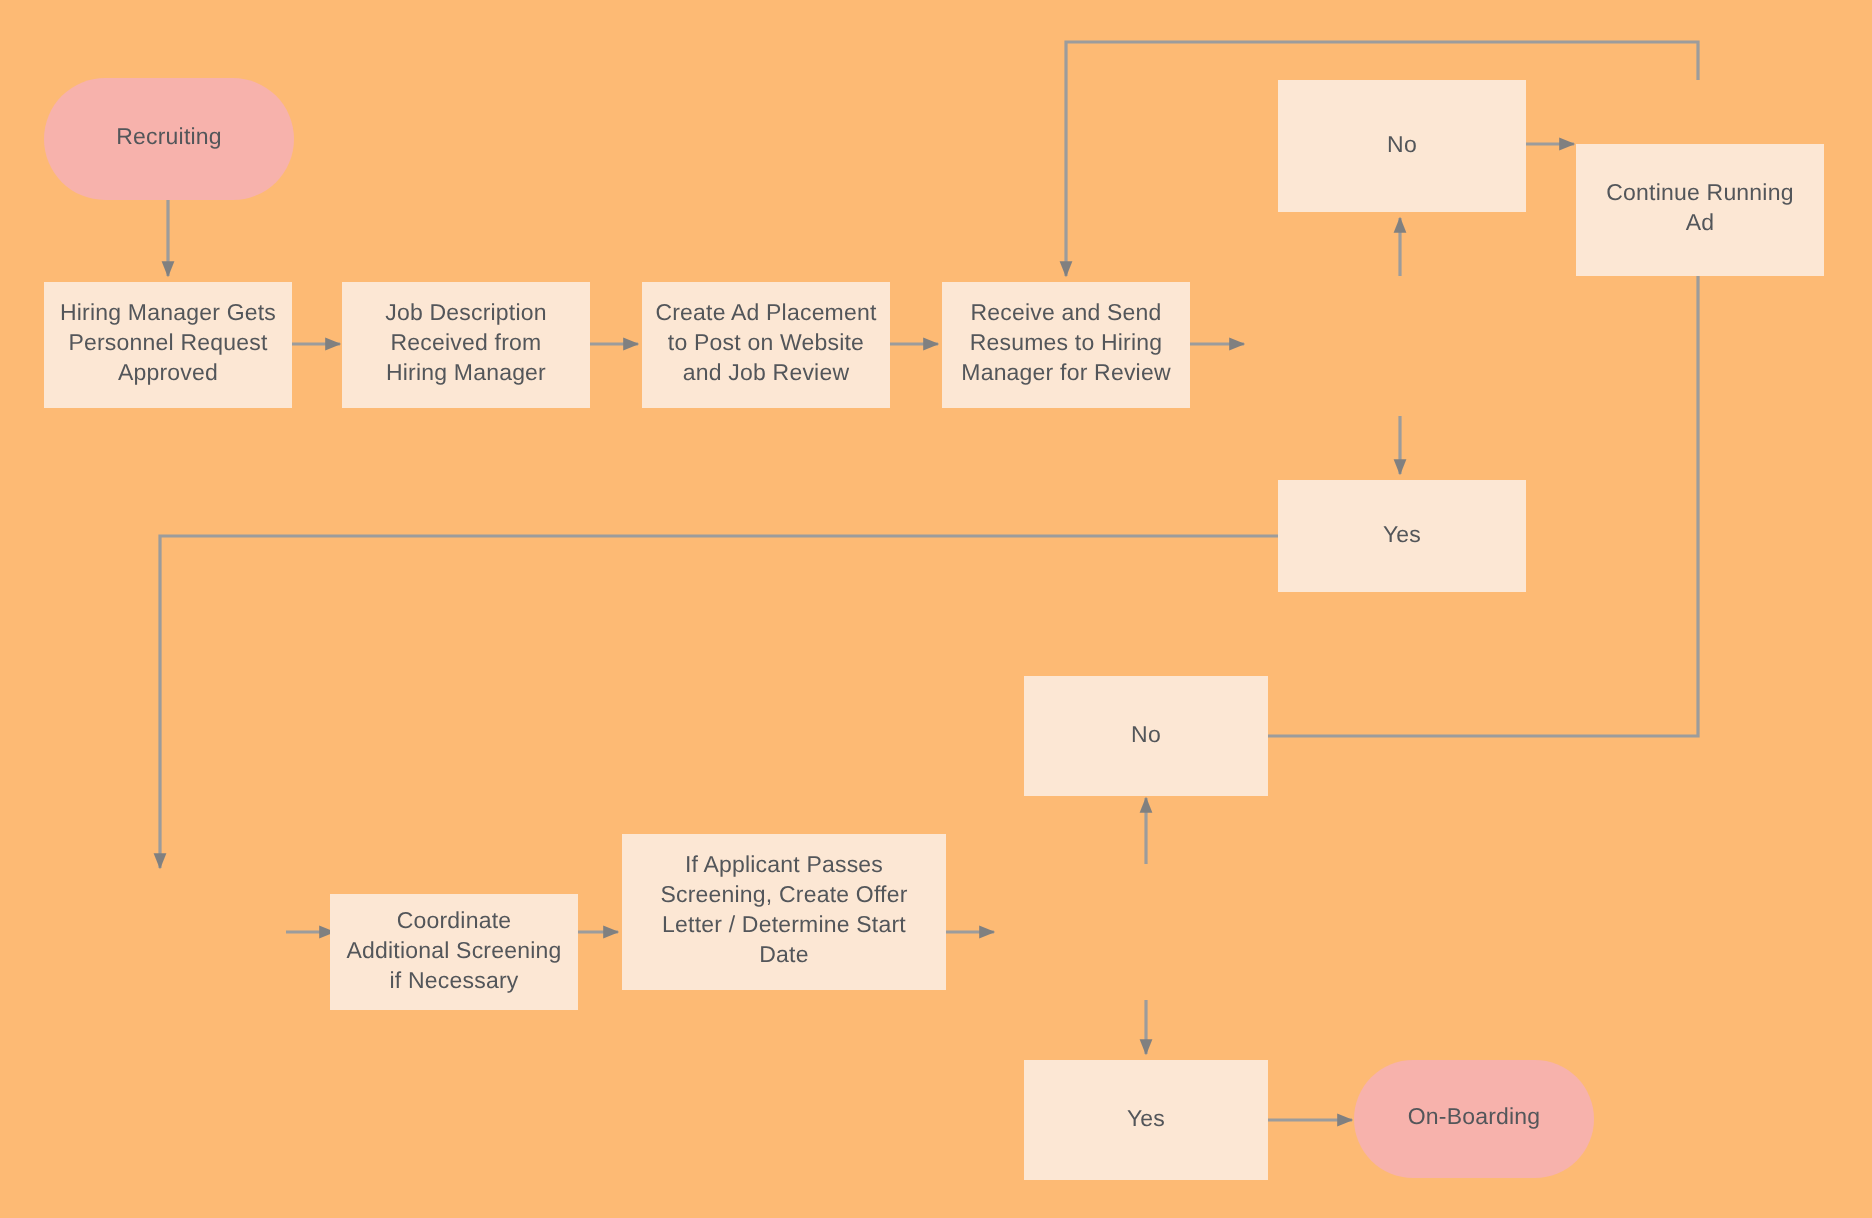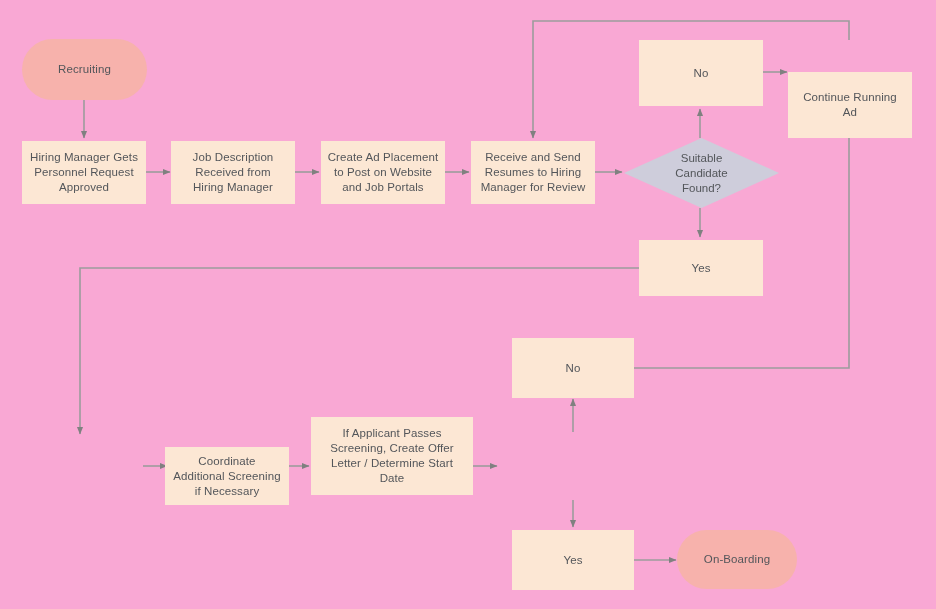--- a/index.html
+++ b/index.html
@@ -7,21 +7,21 @@
     padding: 0;
     background: #ffffff;
   }
   body {
     font-family: "Liberation Sans", sans-serif;
   }
   #canvas {
     position: relative;
     width: 936px;
     height: 609px;
-    background: #f9a8d4;
+    background: #fdba74;
     overflow: hidden;
   }
   .node {
     position: absolute;
     box-sizing: border-box;
     display: flex;
     align-items: center;
     justify-content: center;
     text-align: center;
     color: #53565a;
@@ -121,34 +121,26 @@
   <div class="node process" style="left:22px; top:141px; width:124px; height:63px;">Hiring Manager Gets
 Personnel Request
 Approved</div>
 
   <div class="node process" style="left:171px; top:141px; width:124px; height:63px;">Job Description
 Received from
 Hiring Manager</div>
 
   <div class="node process" style="left:321px; top:141px; width:124px; height:63px;">Create Ad Placement
 to Post on Website
-and Job Portals</div>
+and Job Review</div>
 
   <div class="node process" style="left:471px; top:141px; width:124px; height:63px;">Receive and Send
 Resumes to Hiring
 Manager for Review</div>
 
-  <div class="decision-wrap" style="left:624px; top:138px; width:155px; height:70px;">
-    <svg class="decision-shape" viewBox="0 0 155 70" preserveAspectRatio="none" xmlns="http://www.w3.org/2000/svg">
-      <polygon points="77.5,0 155,35 77.5,70 0,35" fill="#cecddb"></polygon>
-    </svg>
-    <div class="decision-label">Suitable
-Candidate
-Found?</div>
-  </div>
 
   <div class="node process" style="left:639px; top:40px; width:124px; height:66px;">No</div>
 
   <div class="node process" style="left:788px; top:40px; width:124px; height:66px;margin-top:32px;">Continue Running
 Ad</div>
 
   <div class="node process" style="left:639px; top:240px; width:124px; height:56px;">Yes</div>
 
 
   <div class="node process" style="left:165px; top:435px; width:124px; height:58px;margin-top:12px;">Coordinate

